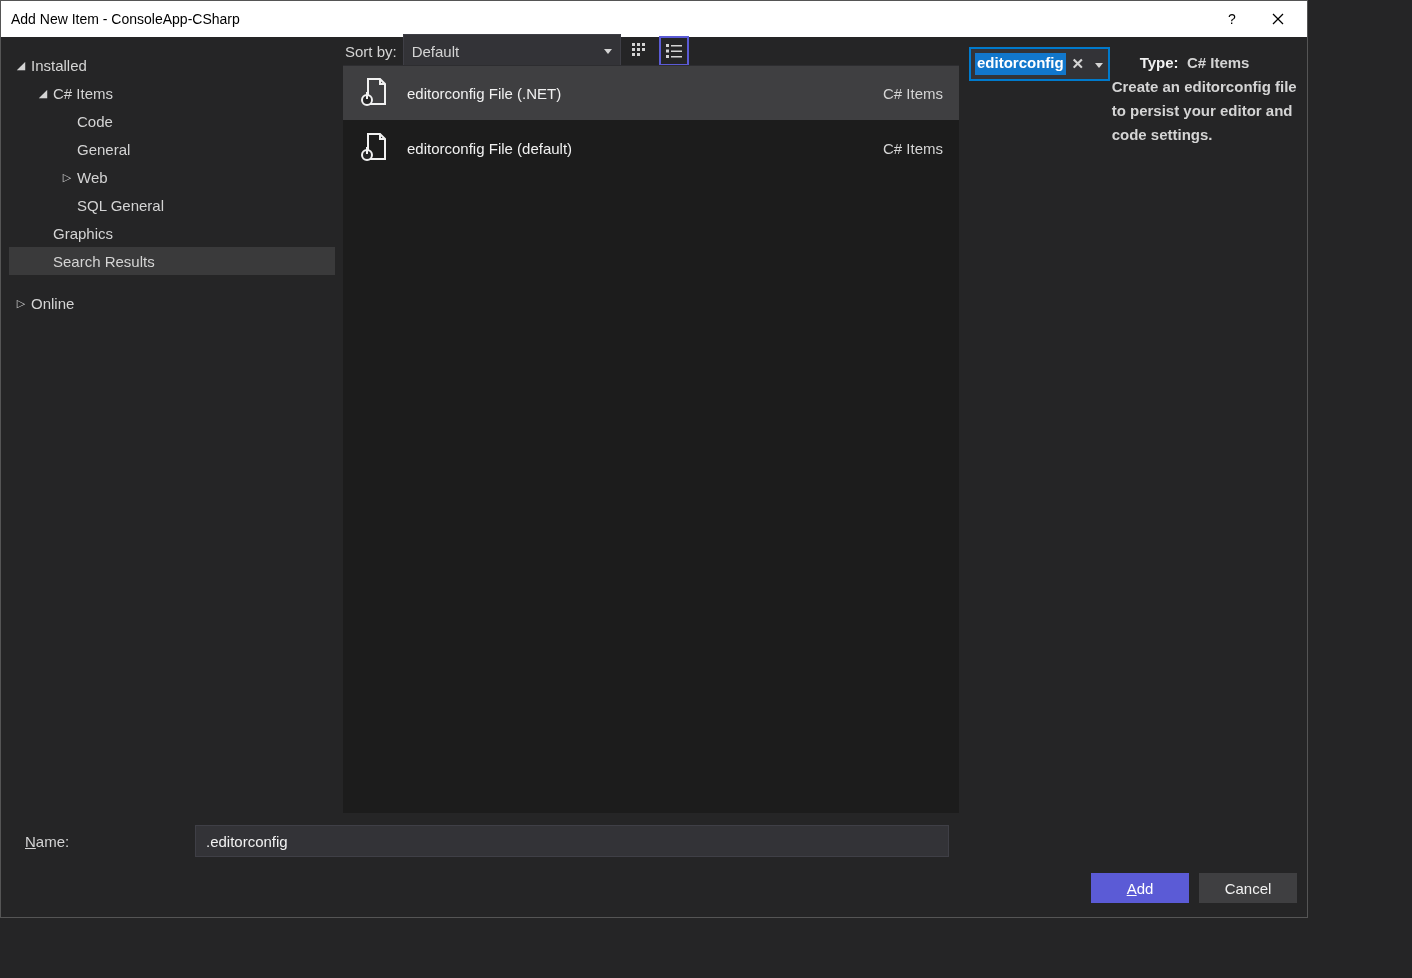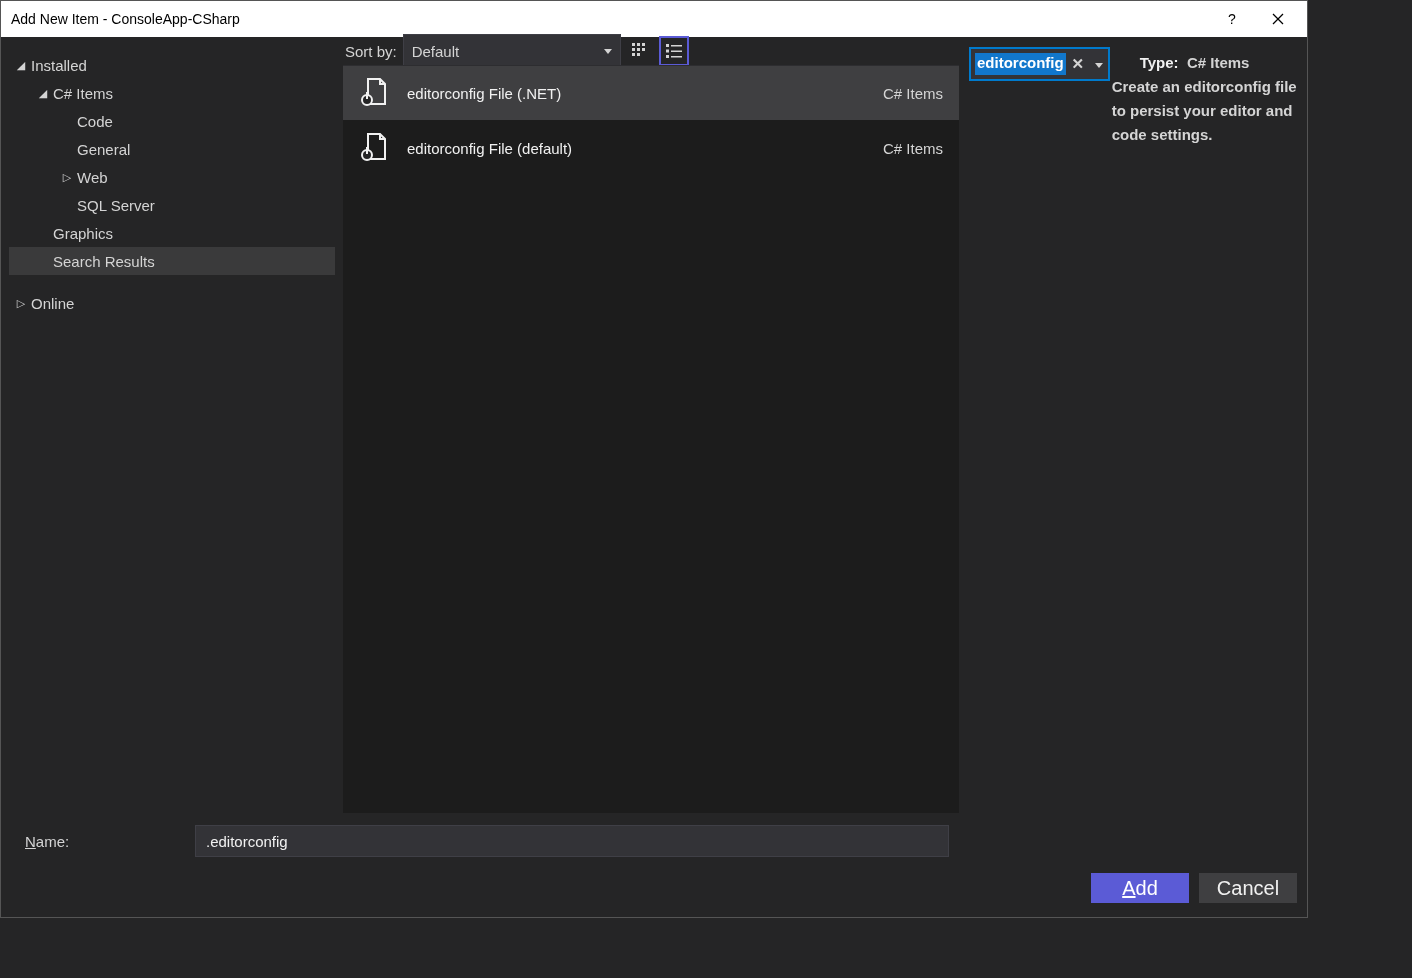--- a/index.html
+++ b/index.html
@@ -189,21 +189,21 @@
   font-size: 15px;
 }
 .button-row {
   display: flex;
   justify-content: flex-end;
   gap: 10px;
 }
 .btn {
   width: 98px; height: 30px;
   display: flex; align-items: center; justify-content: center;
-  font-size: 20px;
+  font-size: 15px;
 }
 .btn-primary { background: #5b5bd6; color: #fff; }
 .btn-secondary { background: #3f3f41; color: #f1f1f1; }
 </style>
 </head>
 <body>
 
 <div class="dialog">
 
   <div class="titlebar">
@@ -238,21 +238,21 @@
         <div class="tree-item depth-2">
           <span class="tree-arrow"></span>
           <span class="tree-label">General</span>
         </div>
         <div class="tree-item depth-2">
           <span class="tree-arrow">▷</span>
           <span class="tree-label">Web</span>
         </div>
         <div class="tree-item depth-2">
           <span class="tree-arrow"></span>
-          <span class="tree-label">SQL Server</span>
+          <span class="tree-label">SQL General</span>
         </div>
         <div class="tree-item depth-1">
           <span class="tree-arrow"></span>
           <span class="tree-label">Graphics</span>
         </div>
         <div class="tree-item depth-1 selected-tree">
           <span class="tree-arrow"></span>
           <span class="tree-label">Search Results</span>
         </div>
         <div style="height:14px"></div>

